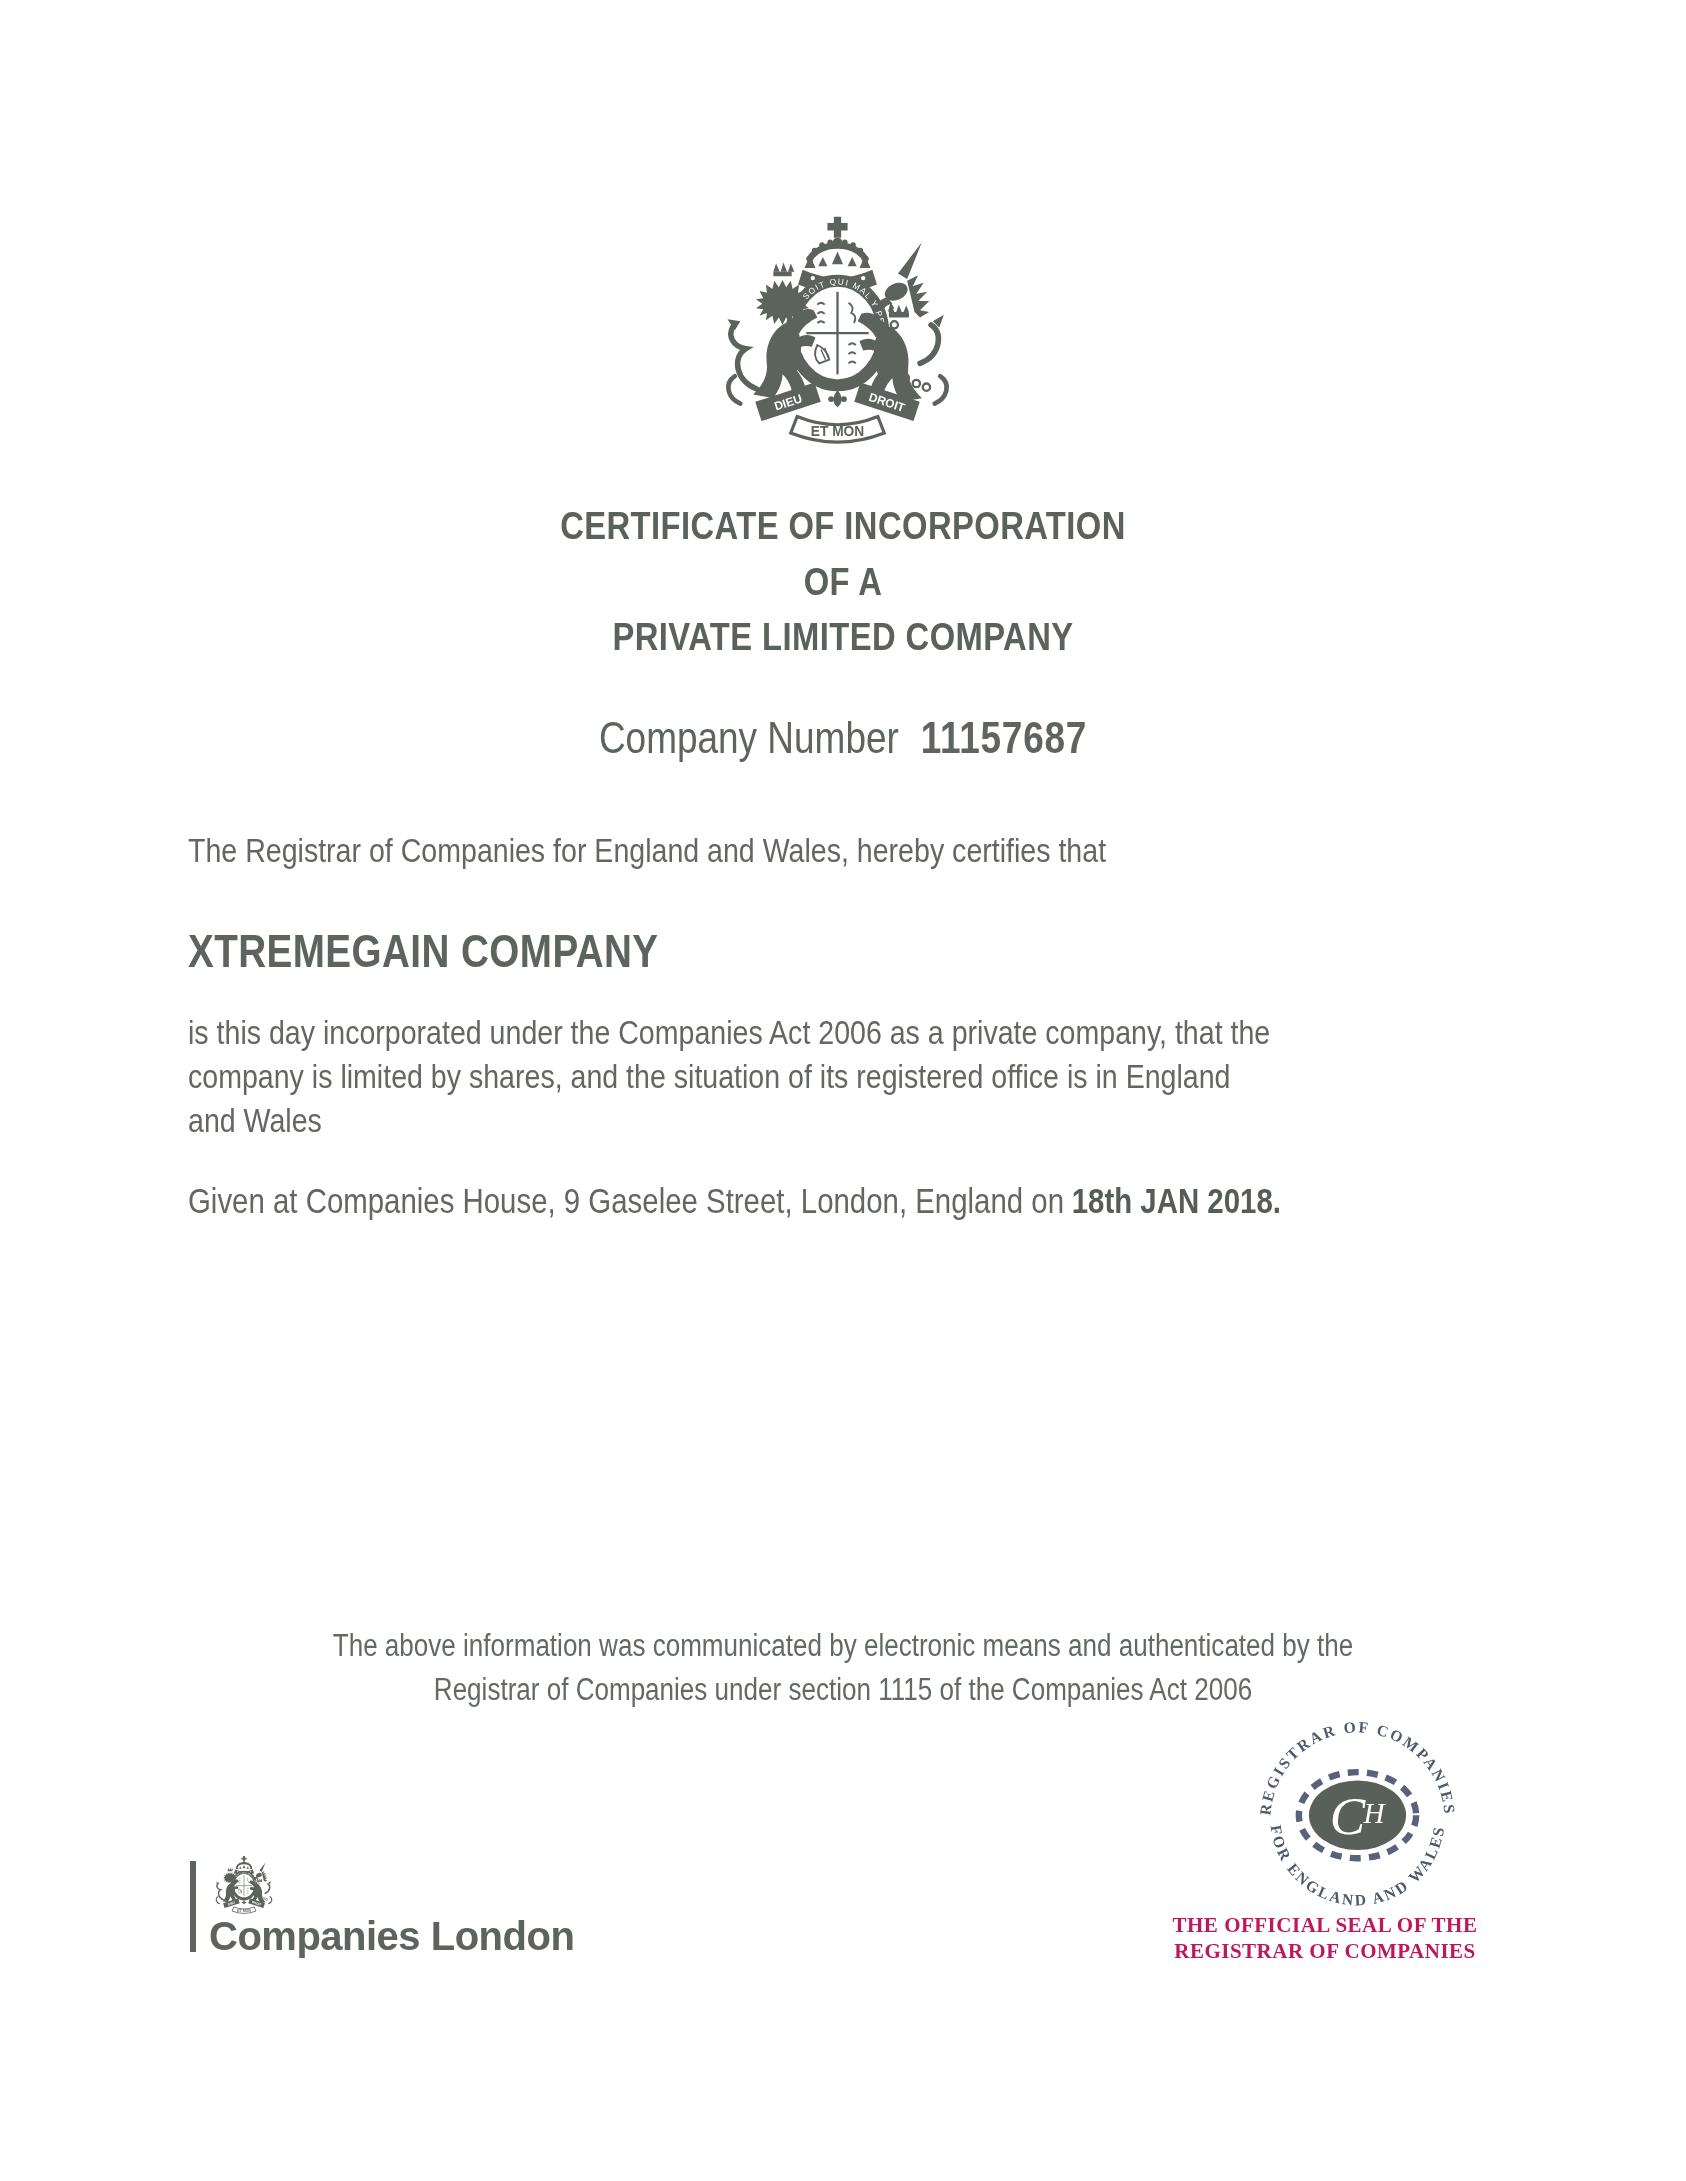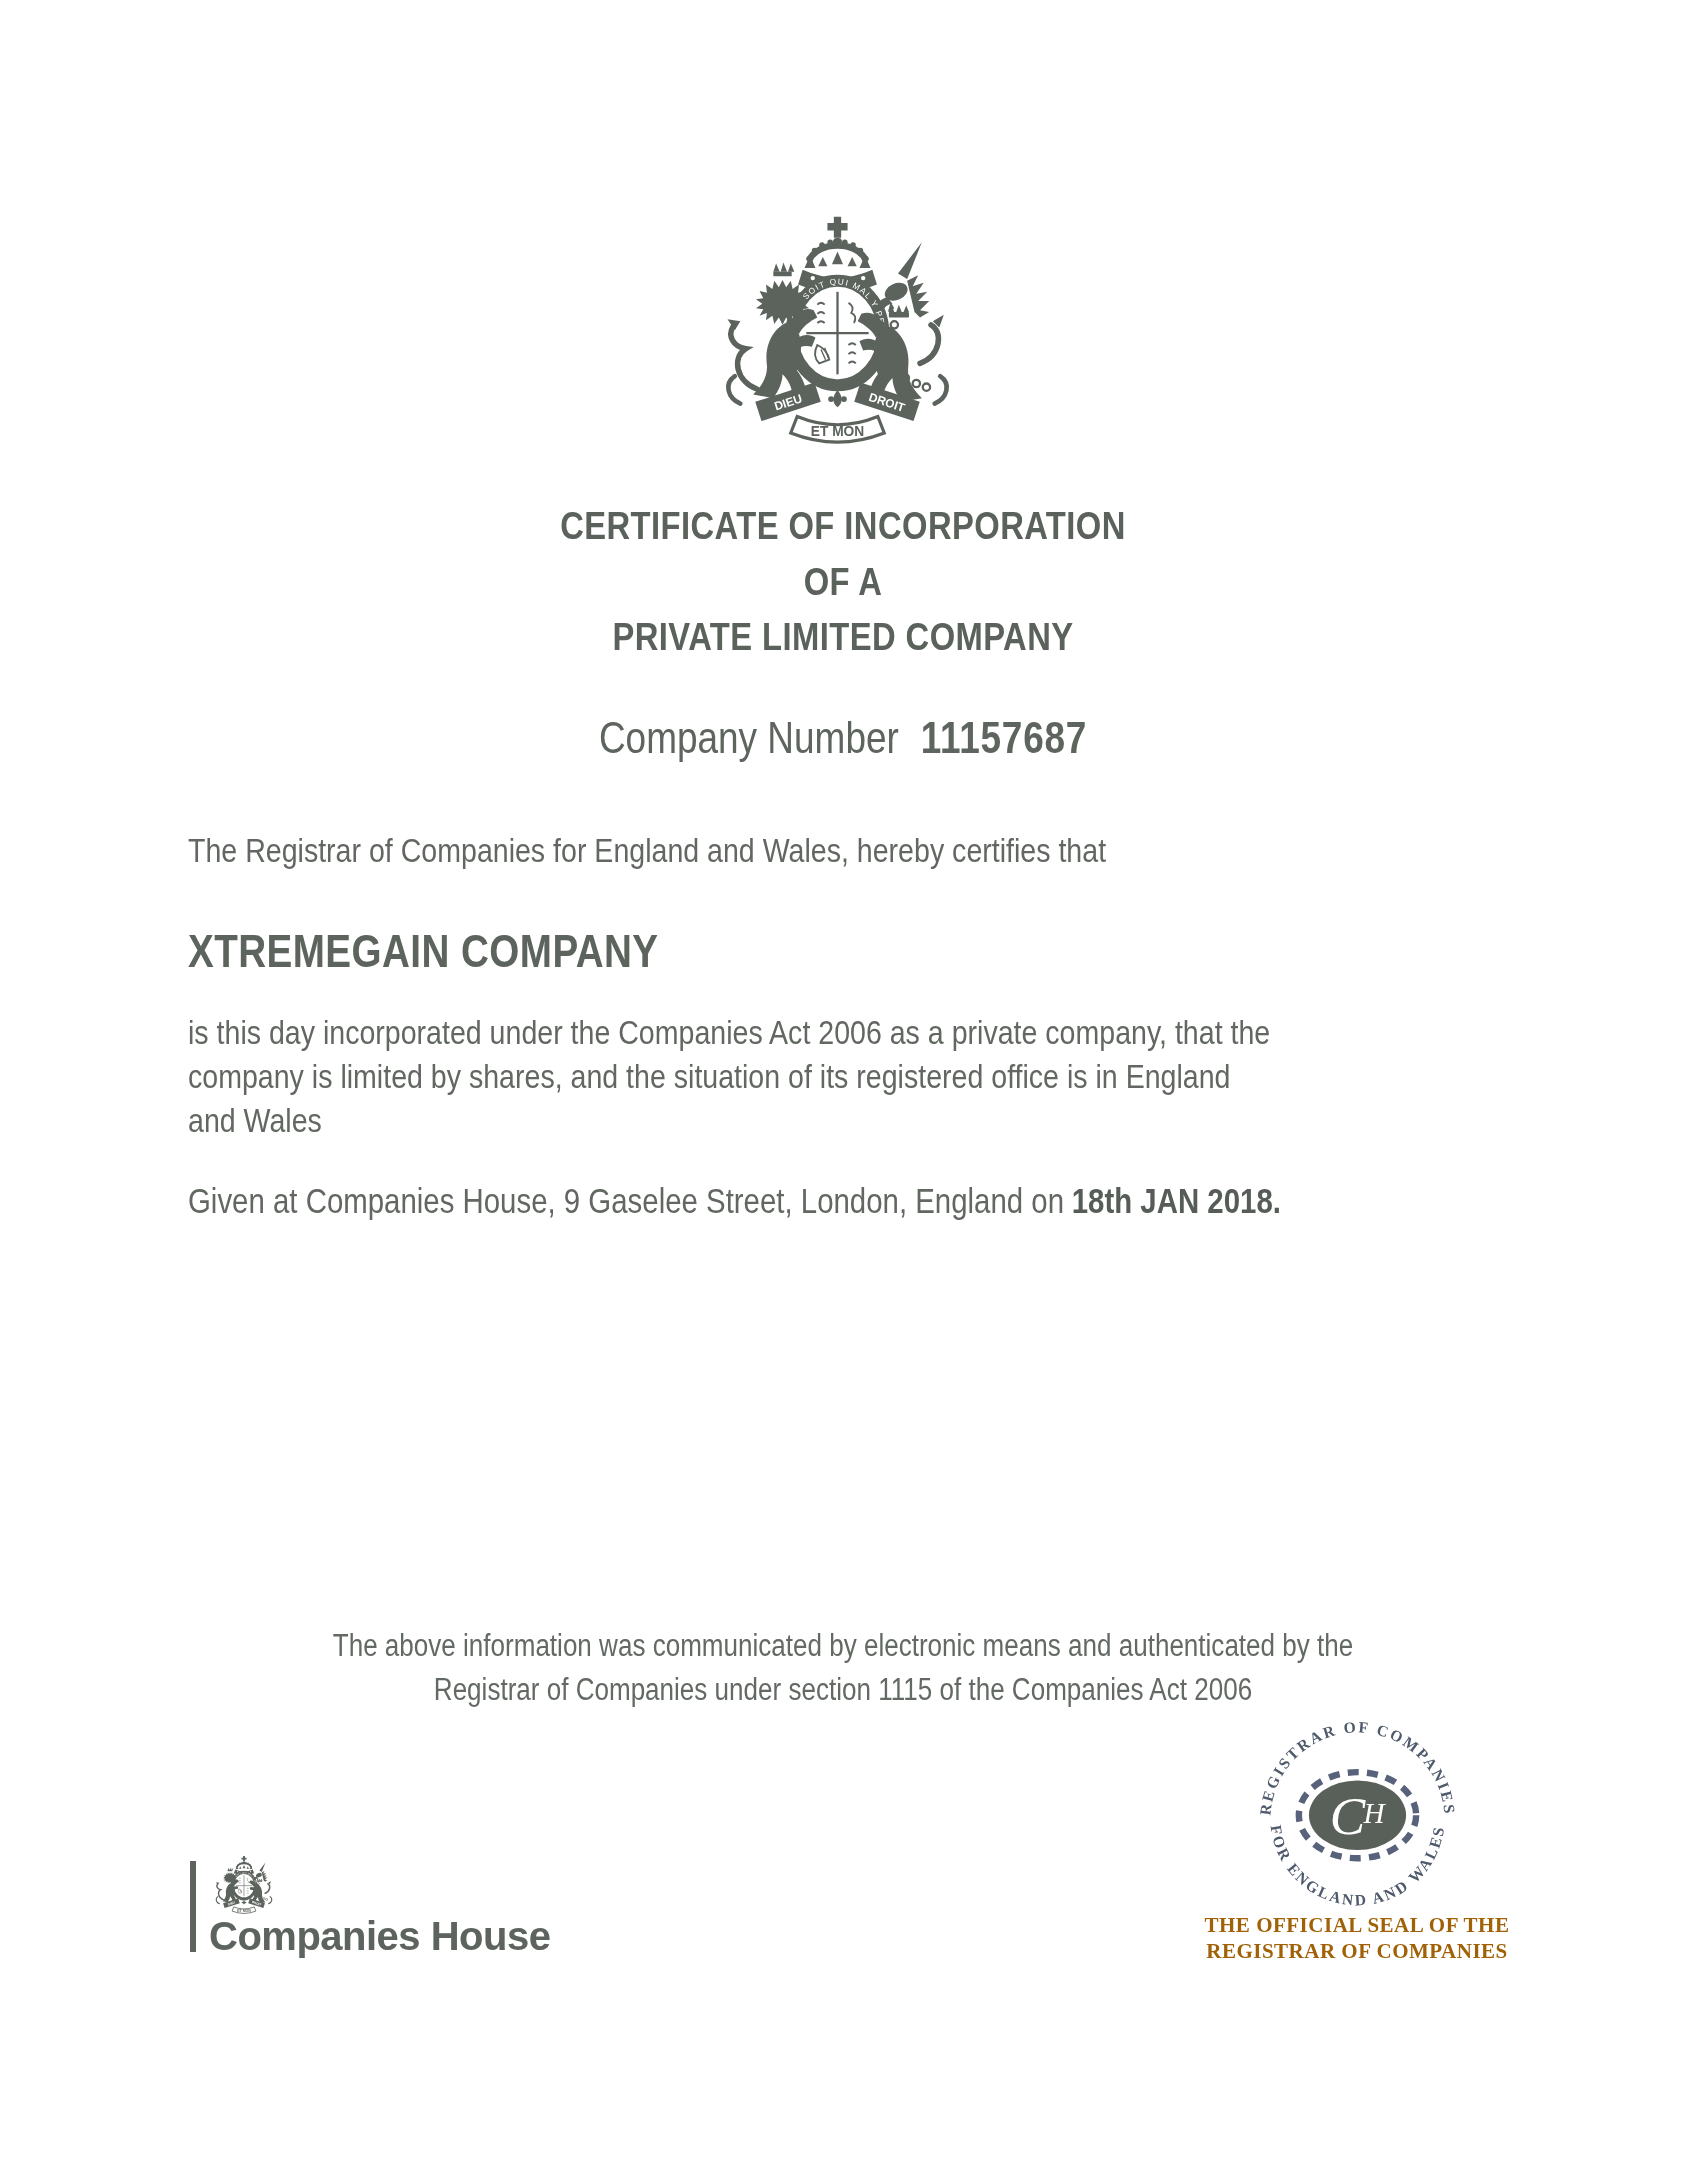--- a/index.html
+++ b/index.html
@@ -19,23 +19,23 @@
   .leftline{left:188px;text-align:left;white-space:nowrap;}
   .title-line{font-weight:bold;font-size:39px;line-height:50px;letter-spacing:0.5px;color:#5b625b;}
   .company-number-line{font-size:44px;line-height:44px;color:#5e645e;}
   .company-number-line .num{font-weight:bold;margin-left:26px;letter-spacing:0.9px;}
   .body-text{font-size:34px;line-height:44px;color:#626861;}
   .company-name{font-weight:bold;font-size:46px;line-height:55px;letter-spacing:0.5px;color:#5d635d;}
   .given-line{font-size:35px;line-height:44px;color:#626861;}
   .given-line .date{font-weight:bold;color:#565c56;margin-left:9.2px;}
   .footer-line{font-size:31px;line-height:37px;color:#636963;}
   .seal-caption{
-    left:1164px;width:386px;text-align:center;
+    left:1132px;width:386px;text-align:center;
     font-family:"Liberation Serif","DejaVu Serif",serif;
-    font-weight:bold;font-size:21px;line-height:26px;color:#a16207;letter-spacing:0.5px;
+    font-weight:bold;font-size:21px;line-height:26px;color:#be185d;letter-spacing:0.5px;
   }
   .ch-bar{left:190px;top:1861px;width:6.4px;height:91px;background:#5d635d;}
   .ch-wordmark{
     left:209px;top:1913px;font-weight:bold;font-size:40px;line-height:46px;
     color:#5d635d;letter-spacing:-0.5px;white-space:nowrap;
   }
   svg text{font-family:"Liberation Serif","DejaVu Serif",serif;}
   .arms-sans{font-family:"Liberation Sans","DejaVu Sans",sans-serif;}
 </style>
 </head>
@@ -200,16 +200,16 @@
 
   <div class="abs seal-caption" style="top:1912px;">
     <div>THE OFFICIAL SEAL OF THE</div>
     <div>REGISTRAR OF COMPANIES</div>
   </div>
 
   <div class="abs ch-bar"></div>
   <svg class="abs" style="left:209px;top:1855px;" width="70" height="59" viewBox="0 0 76 64">
     <use href="#arms"></use>
   </svg>
-  <div class="abs ch-wordmark">Companies House</div>
+  <div class="abs ch-wordmark">Companies London</div>
 
 </div>
 
 
 </body></html>

